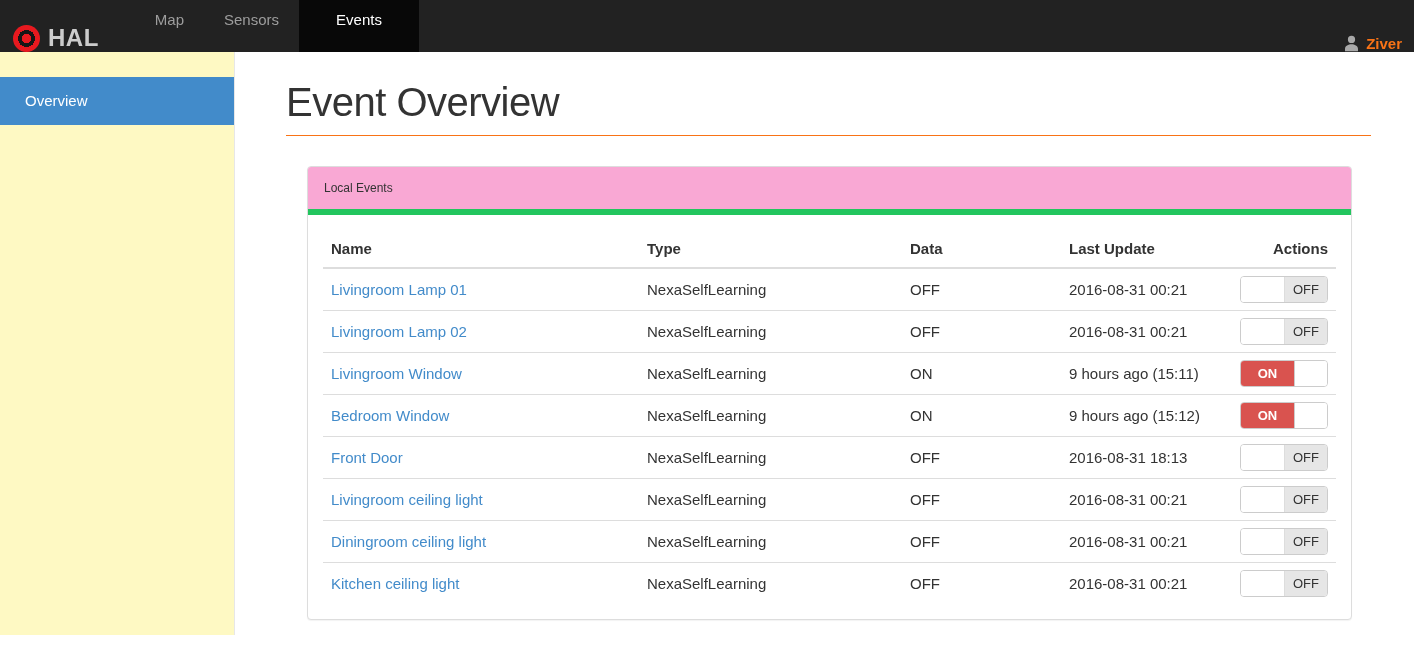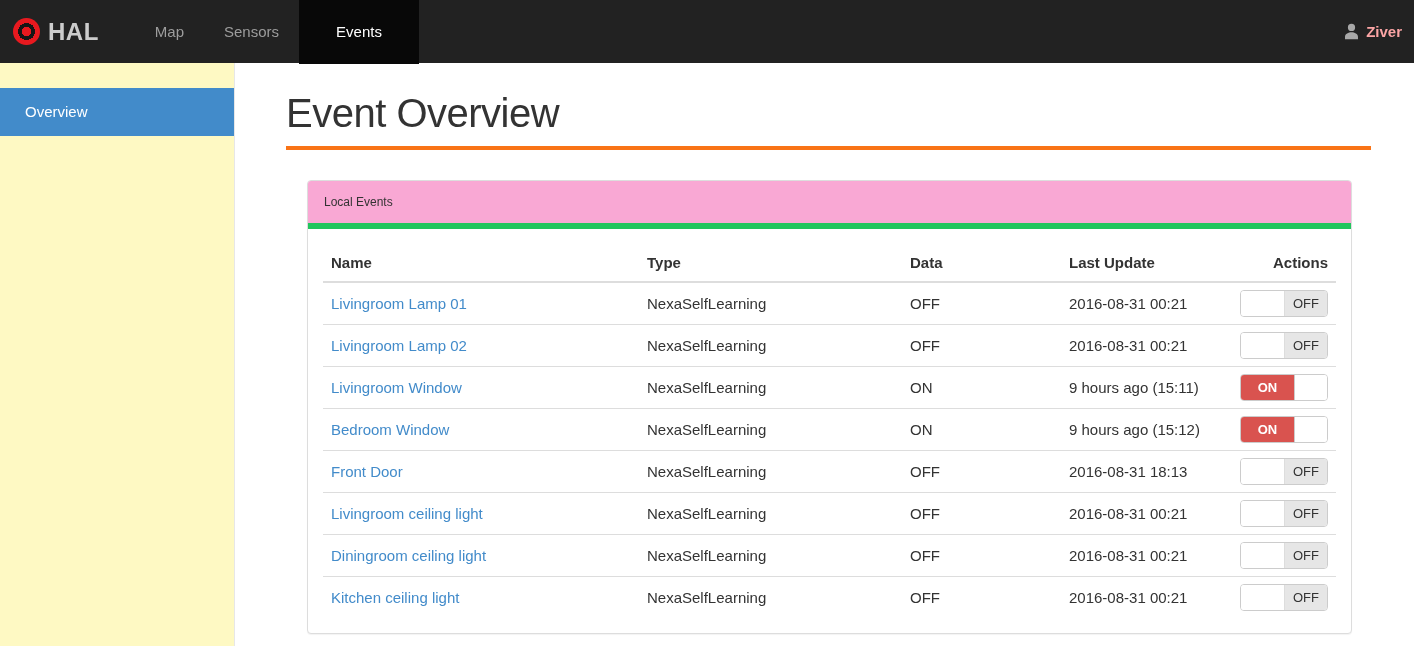--- a/index.html
+++ b/index.html
@@ -11,59 +11,59 @@
   }
   *{box-sizing:border-box;margin:0;padding:0;}
   html,body{width:1414px;height:647px;overflow:hidden;}
   body{
     font-family:"Liberation Sans", sans-serif;
     background:#fff;color:#333;font-size:15px;
   }
 
   
   .navbar{
-    height:63px;background:var(--navbar-bg);
-    display:flex;align-items:center;
+    height:52px;background:var(--navbar-bg);
+    display:flex;align-items:flex-end;
   }
   .brand{
     display:flex;align-items:center;gap:8px;
     padding:0 18px 0 13px;cursor:pointer;
   }
   .logo{
     width:27px;height:27px;border-radius:50%;
     background:radial-gradient(circle at 50% 50%,
       var(--logo-red) 0 4.5px, #161616 4.5px 8.5px, var(--logo-red) 8.5px 13.5px);
   }
   .brand-text{color:#cccccc;font-size:24px;font-weight:bold;letter-spacing:.5px;}
   .nav{display:flex;list-style:none;margin-left:18px;}
   .nav li{
     line-height:64px;padding:0 20px;color:#9d9d9d;font-size:15px;cursor:pointer;
   }
   .nav li.active{background:var(--navbar-active-bg);color:#ffffff;padding:0 37px;}
   .user{
     margin-left:auto;display:flex;align-items:center;gap:6px;
-    padding-right:12px;color:#fca5a5;font-weight:bold;font-size:15px;cursor:pointer;
+    padding-right:12px;color:#f97316;font-weight:bold;font-size:15px;cursor:pointer;
   }
 
   
   .page{display:flex;height:583px;}
   .sidebar{
     width:235px;flex:0 0 235px;background:#fef9c3;
     border-right:1px solid #e7e7e7;padding-top:25px;
   }
   .side-item{
     height:48px;line-height:48px;padding-left:25px;
     font-size:15px;color:var(--accent);cursor:pointer;
   }
   .side-item.active{background:var(--accent);color:#fff;}
 
   .main{flex:1;padding:0 43px 0 51px;}
   .page-title{
     font-size:40px;font-weight:normal;color:#333;
-    margin-top:28px;padding-bottom:10px;border-bottom:4px solid #f97316;
+    margin-top:28px;padding-bottom:10px;border-bottom:1px solid #f97316;
     letter-spacing:-.5px;
   }
 
   
   .panel{
     margin:30px 19px 0 21px;
     border:1px solid #ddd;border-radius:4px;
     box-shadow:0 1px 1px rgba(0,0,0,.05);
     background:#fff;
   }

